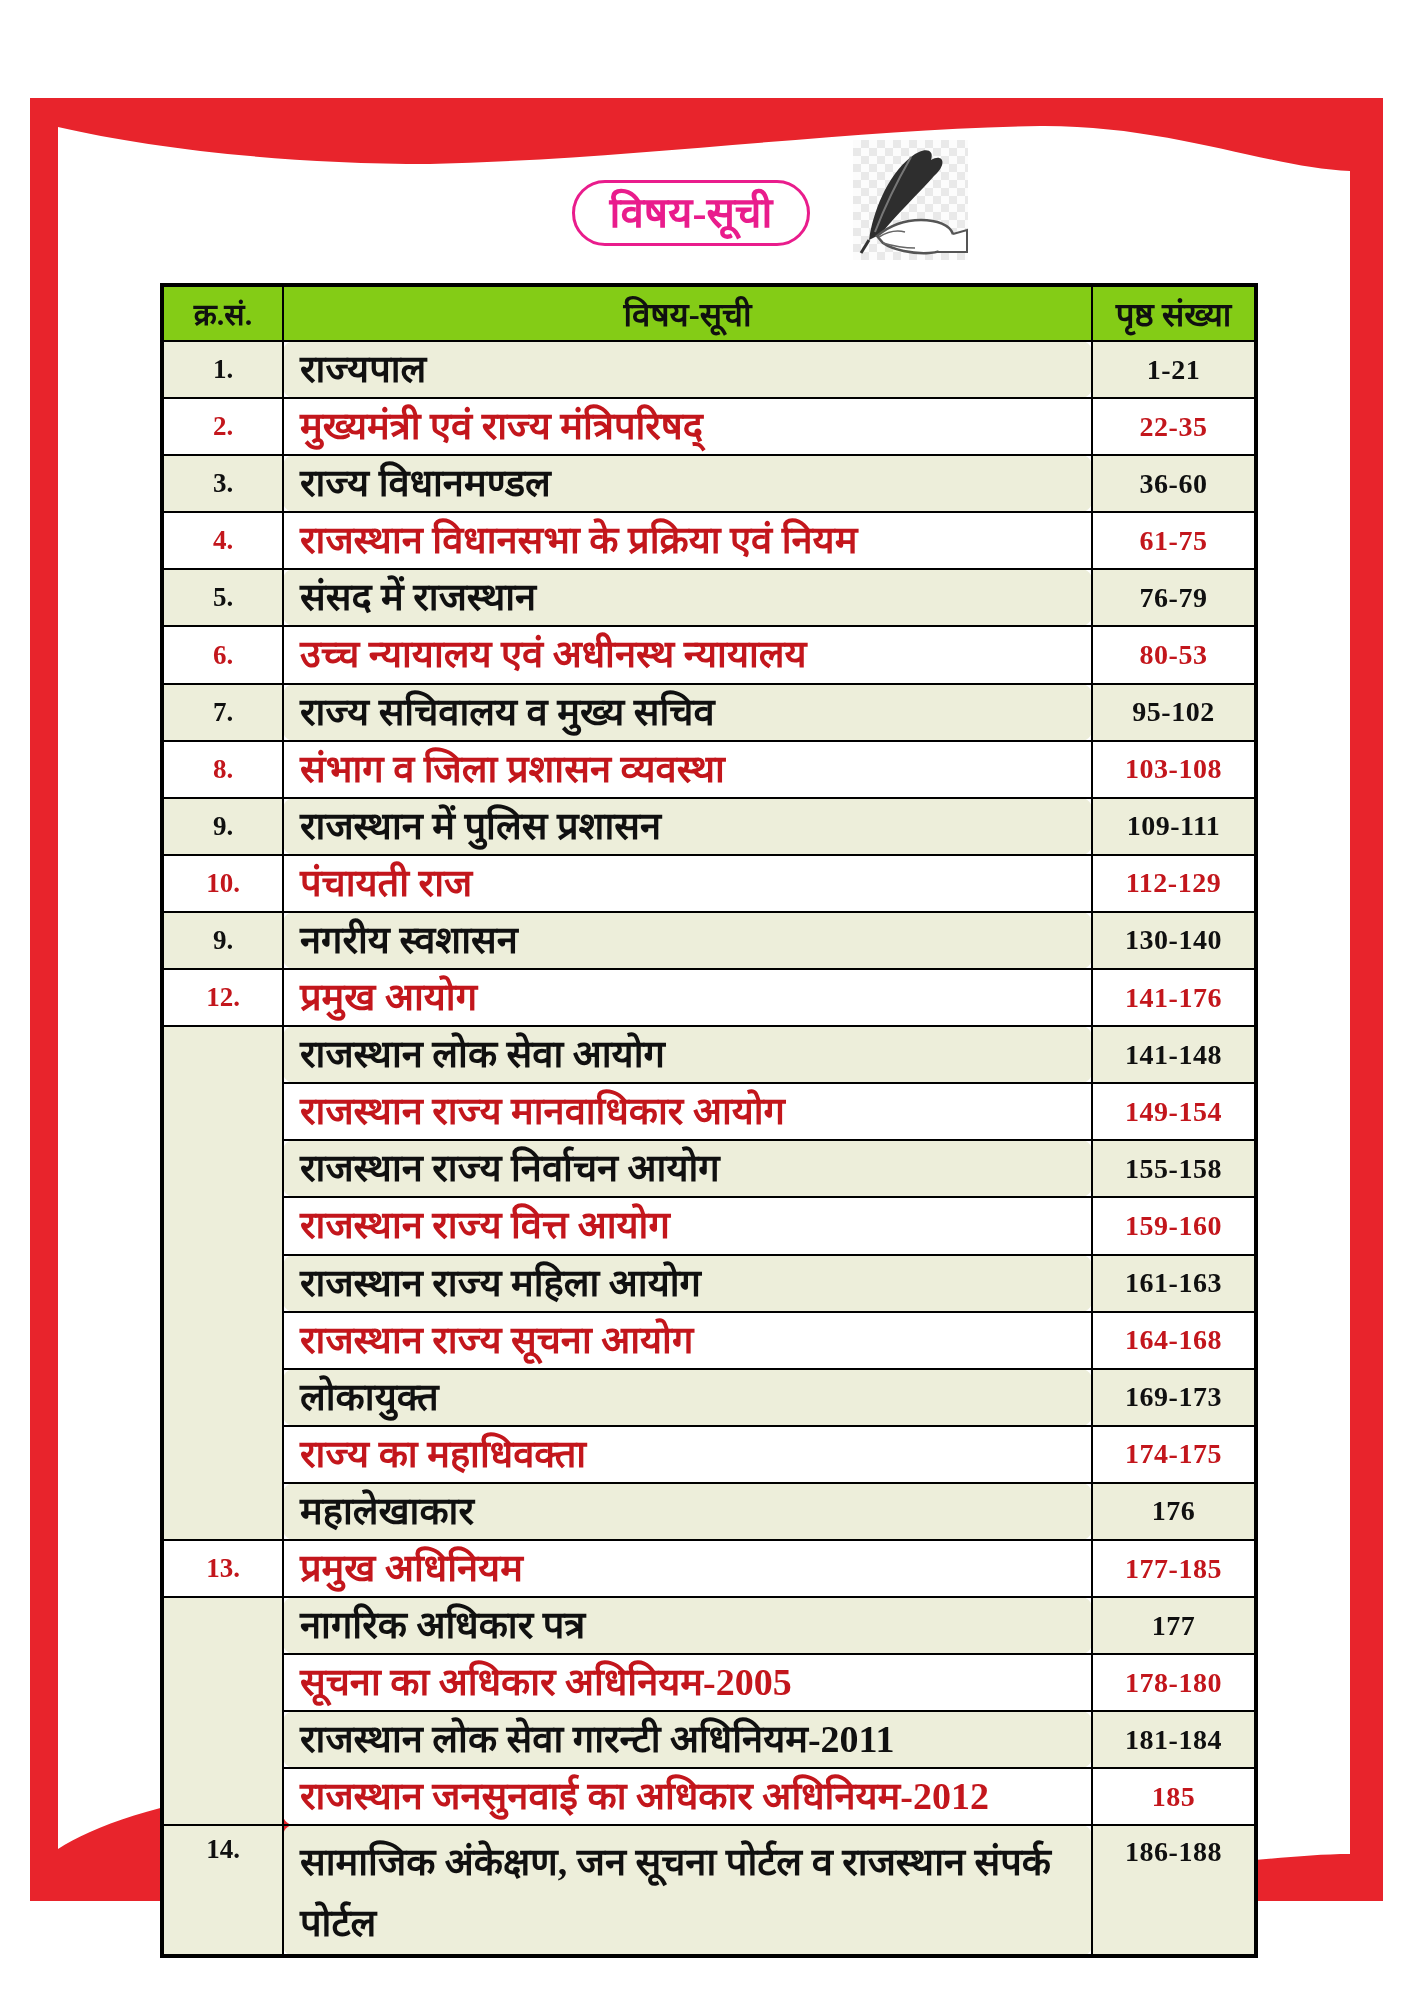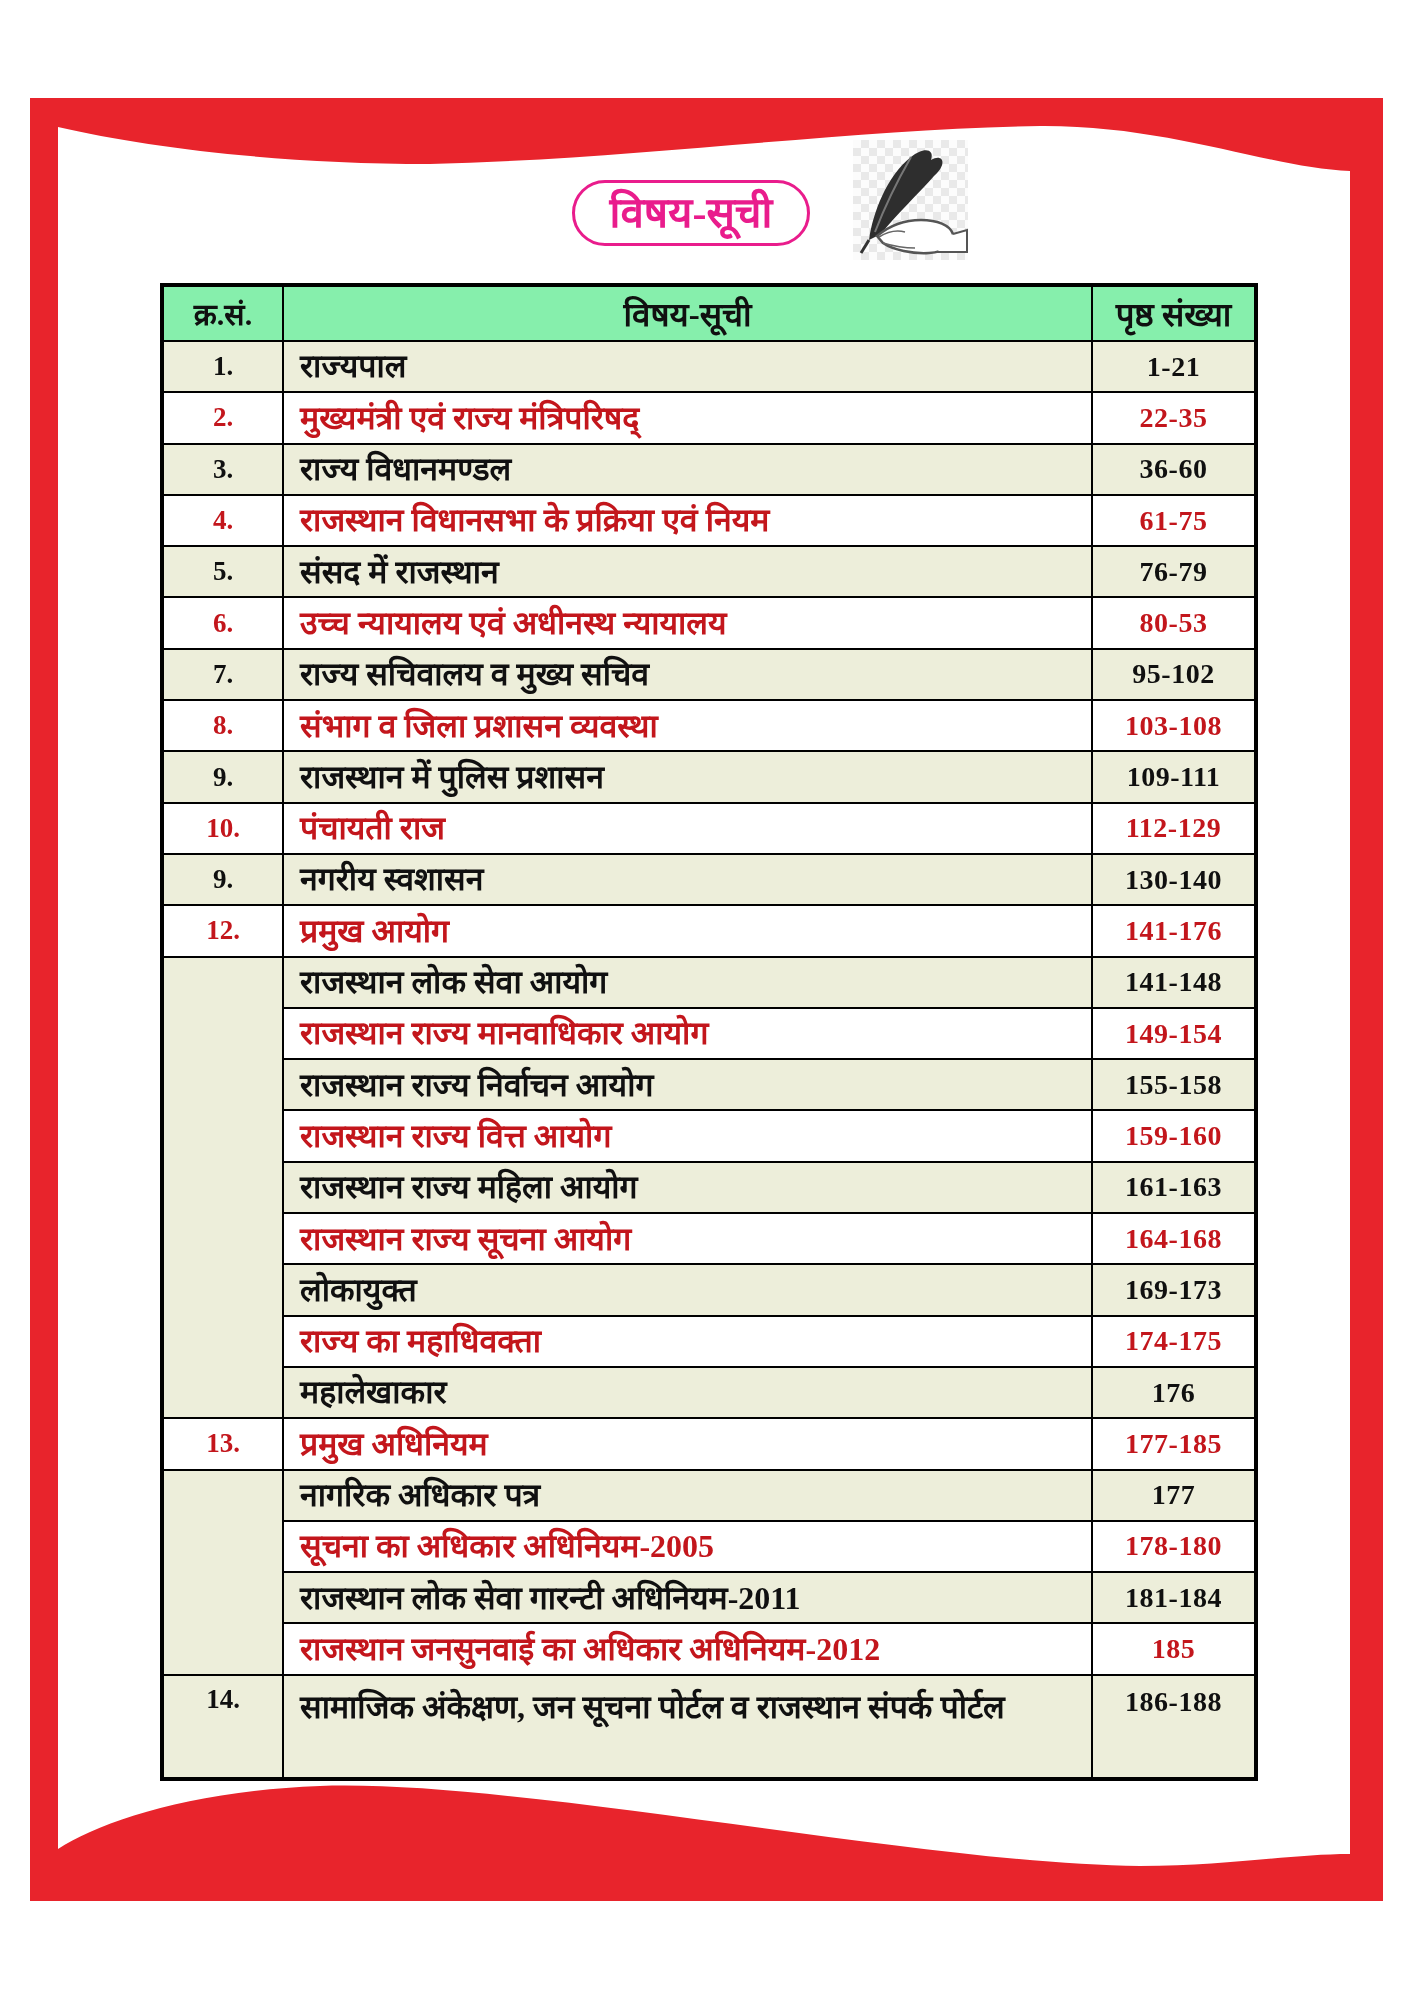--- a/index.html
+++ b/index.html
@@ -41,27 +41,27 @@
     border-collapse:collapse;table-layout:fixed;
     border:4px solid var(--line);
   }
   table.toc td,table.toc th{
     border:2px solid var(--line);
     box-sizing:border-box;
     font-weight:bold;
     vertical-align:middle;
     overflow:hidden;
   }
-  tr.hdr{height:56px;background:#86efac;}
+  tr.hdr{height:56px;background:#84cc16;}
   tr.hdr th{font-size:33px;color:var(--ink);text-align:center;padding:0;}
   tr.hdr th.c1{font-size:30px;}
   tr.body{height:51.3px;}
   tr.tall{height:104px;}
   td.sn{text-align:center;font-size:27px;padding:0;}
-  td.topic{font-size:32px;padding:0 10px 0 16px;line-height:1.45;}
+  td.topic{font-size:38px;padding:0 10px 0 16px;line-height:1.45;border-radius:11px;}
   td.pages{text-align:center;font-size:28px;padding:0;letter-spacing:.5px;}
   tr.v-dark td{color:var(--ink);background:var(--cream);}
   tr.v-red  td{color:var(--text-red);background:#fff;}
   td.sn-group{background:var(--cream) !important;}
   tr.tall td{vertical-align:top;}
   tr.tall td.sn{padding-top:8px;margin-top:12px;}
   tr.tall td.pages{padding-top:10px;margin-top:44px;}
   tr.tall td.topic{padding-top:6px;line-height:1.6;}
 </style>
 </head>

